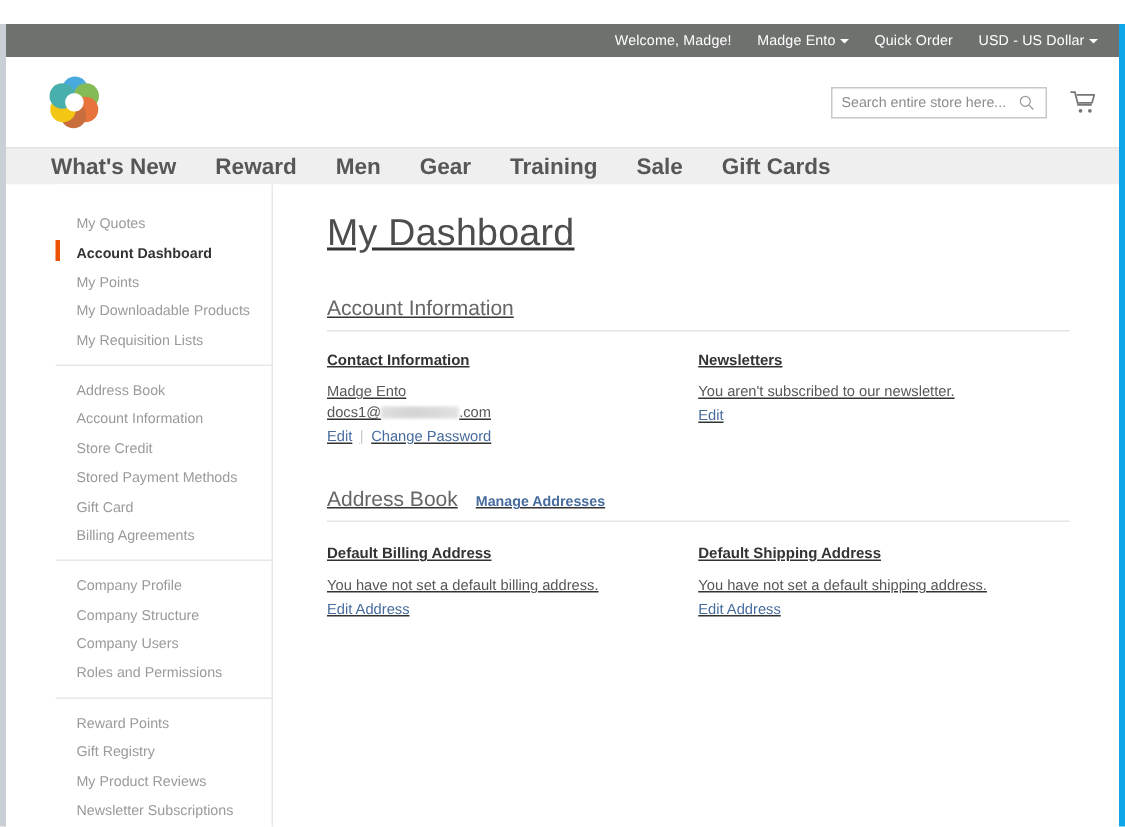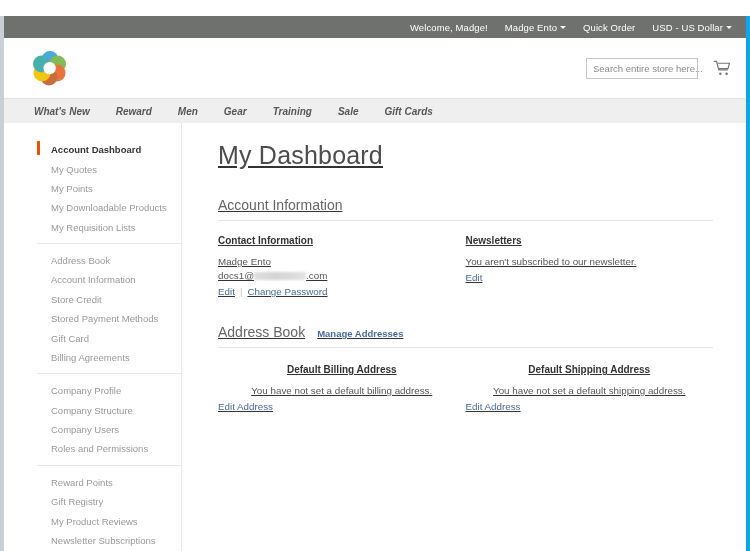--- a/index.html
+++ b/index.html
@@ -68,21 +68,21 @@
     color: #333333;
     font-weight: 400;
   }
   .header-right {
     margin-left: auto;
     display: flex;
     align-items: center;
     gap: 14px;
   }
   .search-box {
-    width: 112px;
+    width: 144px;
     height: 21px;
     border: 1px solid #c8c8c8;
     background: #ffffff;
     display: flex;
     align-items: center;
     padding: 0 6px;
     position: relative;
   }
   .search-input {
     border: none;
@@ -100,26 +100,25 @@
   .mainnav {
     height: 25px;
     background: #efefef;
     border-top: 1px solid #e3e3e3;
     display: flex;
     align-items: center;
     padding-left: 30px;
     gap: 26px;
   }
   .nav-item {
-    font-size: 10px;
+    font-size: 15px;
     color: #575757;
     font-weight: bold;
     white-space: nowrap;
     cursor: pointer;
-    font-style: italic;
   }
 
   
   .content {
     display: flex;
     height: 443px;
     background: #ffffff;
   }
 
   
@@ -217,21 +216,21 @@
   .redacted {
     display: inline-block;
     width: 52px;
     height: 8px;
     vertical-align: -1px;
     border-radius: 1px;
     background: linear-gradient(90deg,#dedede,#d2d2d2 40%,#d8d8d8 70%,#e2e2e2);
     filter: blur(1.1px);
     opacity: .95;
   }
-  .addr-cols { margin-top: 16px; text-align: center; }
+  .addr-cols { margin-top: 16px; }
 </style>
 </head>
 <body>
 
 <div class="page">
 
   <div class="topbar">
     <span class="topbar-item">Welcome, Madge!</span>
     <span class="topbar-item">
       <span>Madge Ento</span>
@@ -284,22 +283,22 @@
     <span class="nav-item">Training</span>
     <span class="nav-item">Sale</span>
     <span class="nav-item">Gift Cards</span>
   </div>
 
   <div class="content">
 
     <div class="sidebar">
 
       <div class="side-group">
+        <div class="side-item">My Quotes</div>
         <div class="side-item active">Account Dashboard</div>
-        <div class="side-item">My Quotes</div>
         <div class="side-item">My Points</div>
         <div class="side-item">My Downloadable Products</div>
         <div class="side-item">My Requisition Lists</div>
       </div>
 
       <div class="side-group">
         <div class="side-item">Address Book</div>
         <div class="side-item">Account Information</div>
         <div class="side-item">Store Credit</div>
         <div class="side-item">Stored Payment Methods</div>

